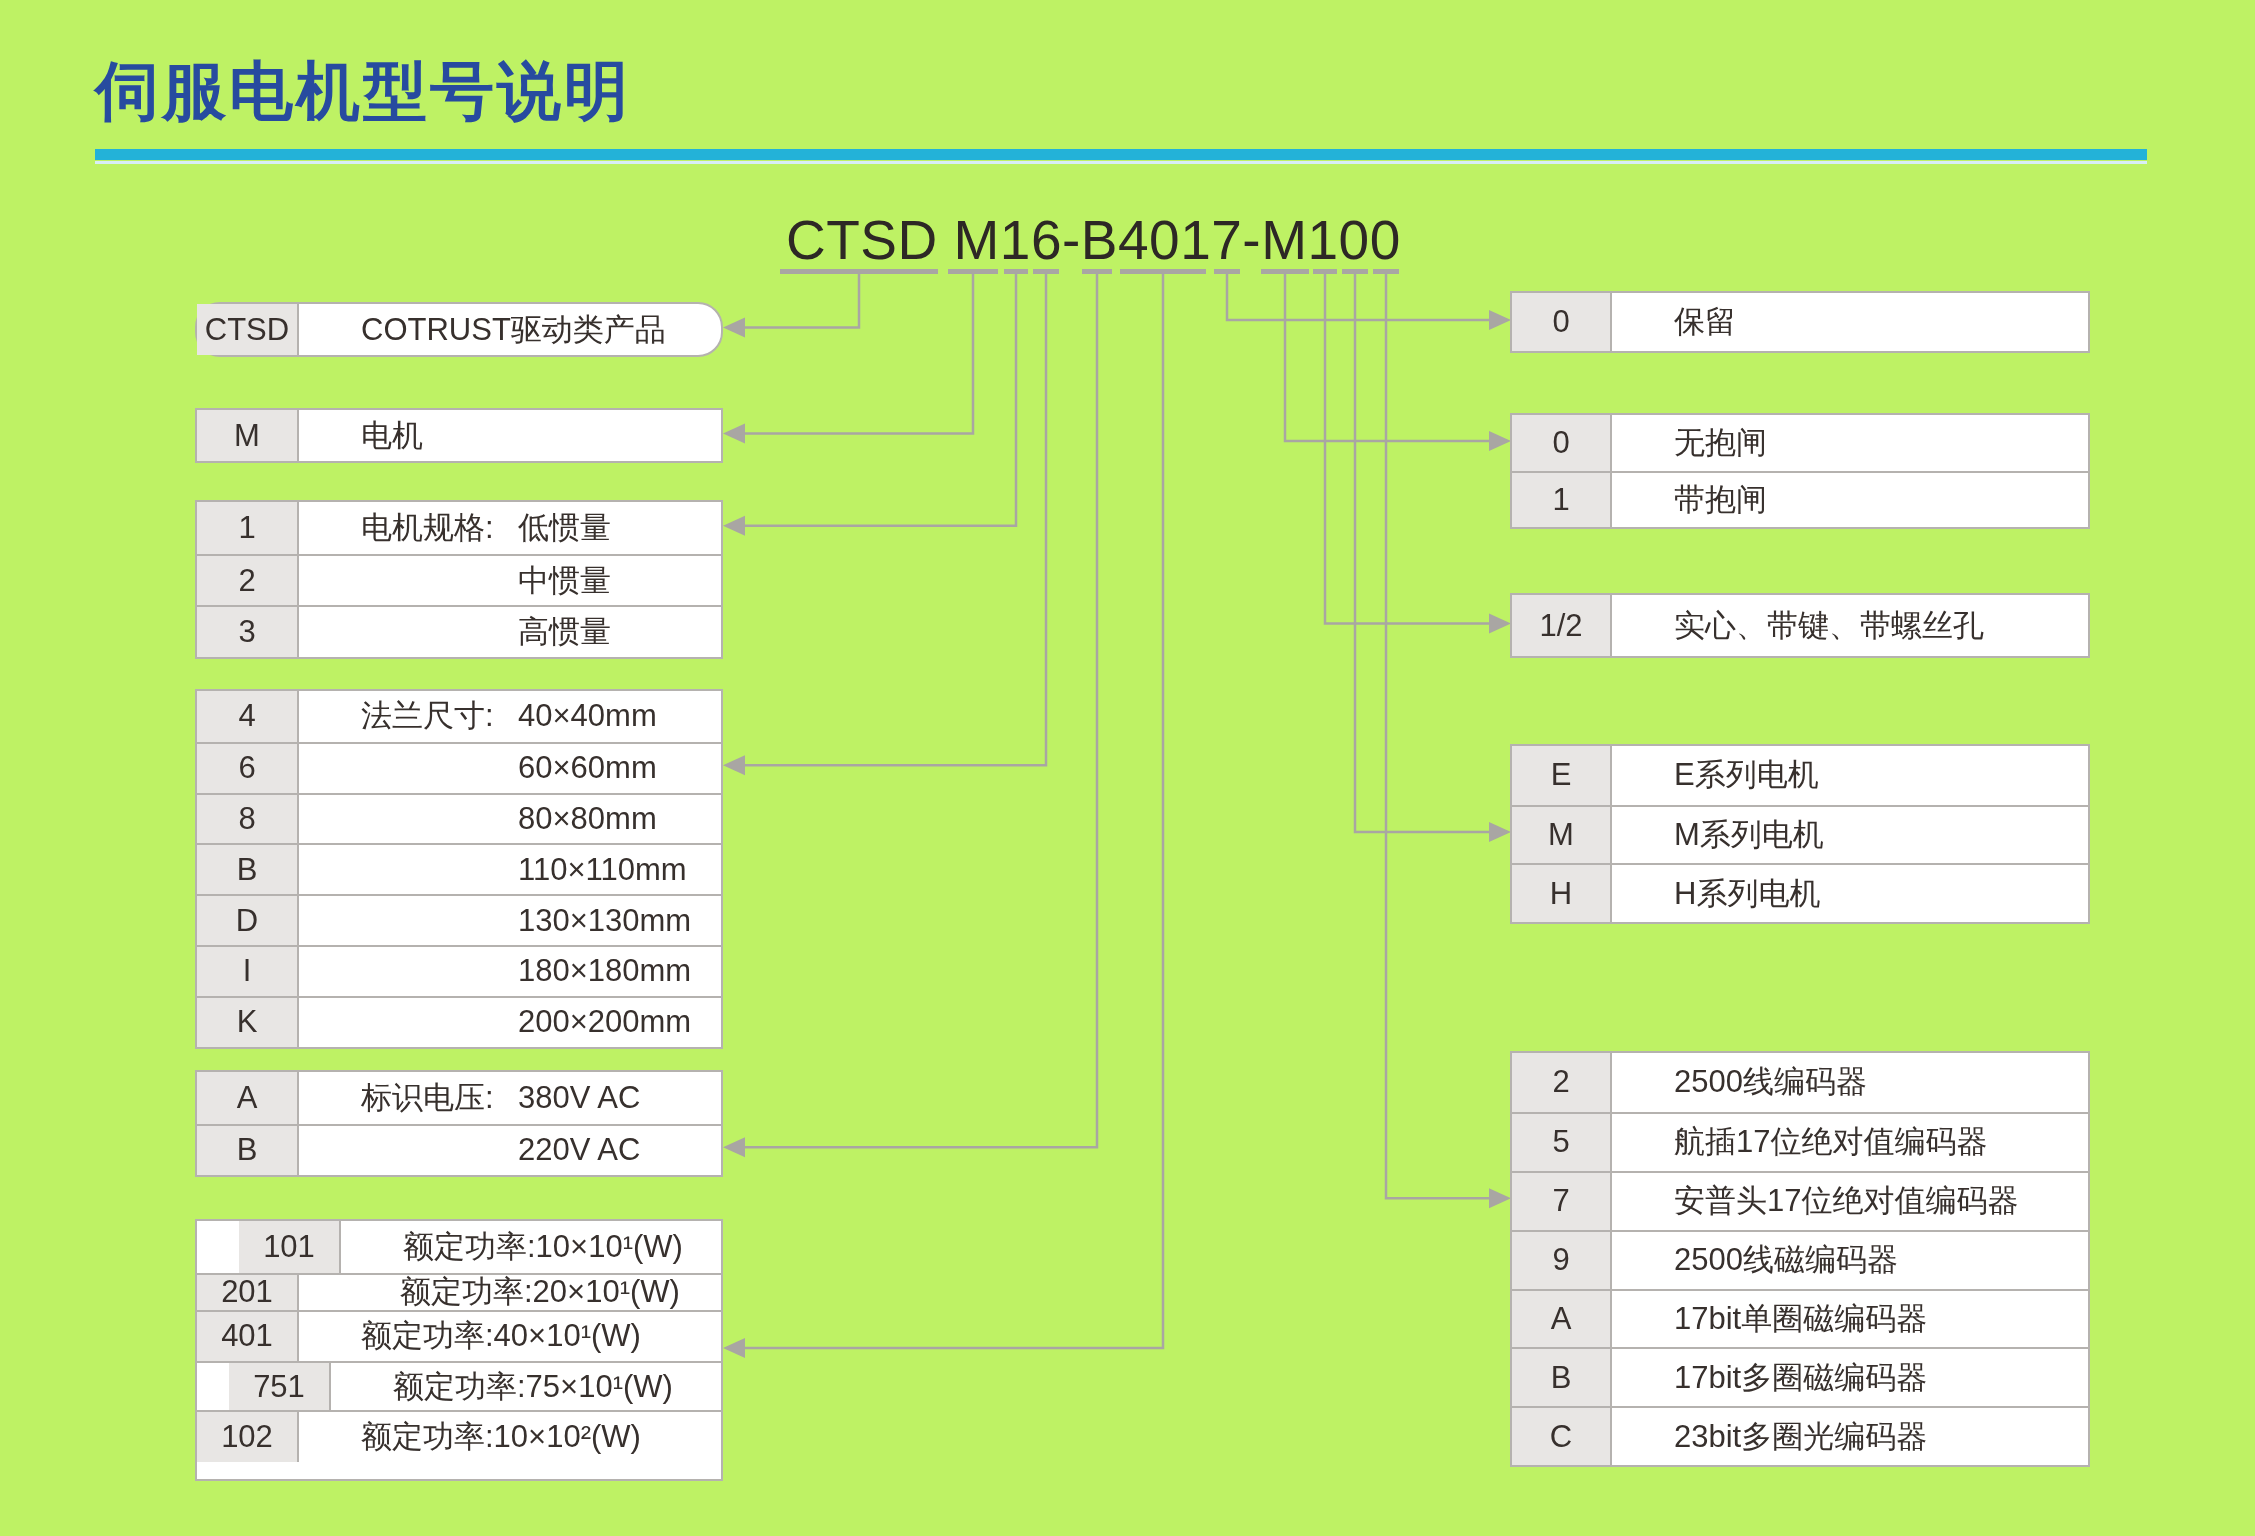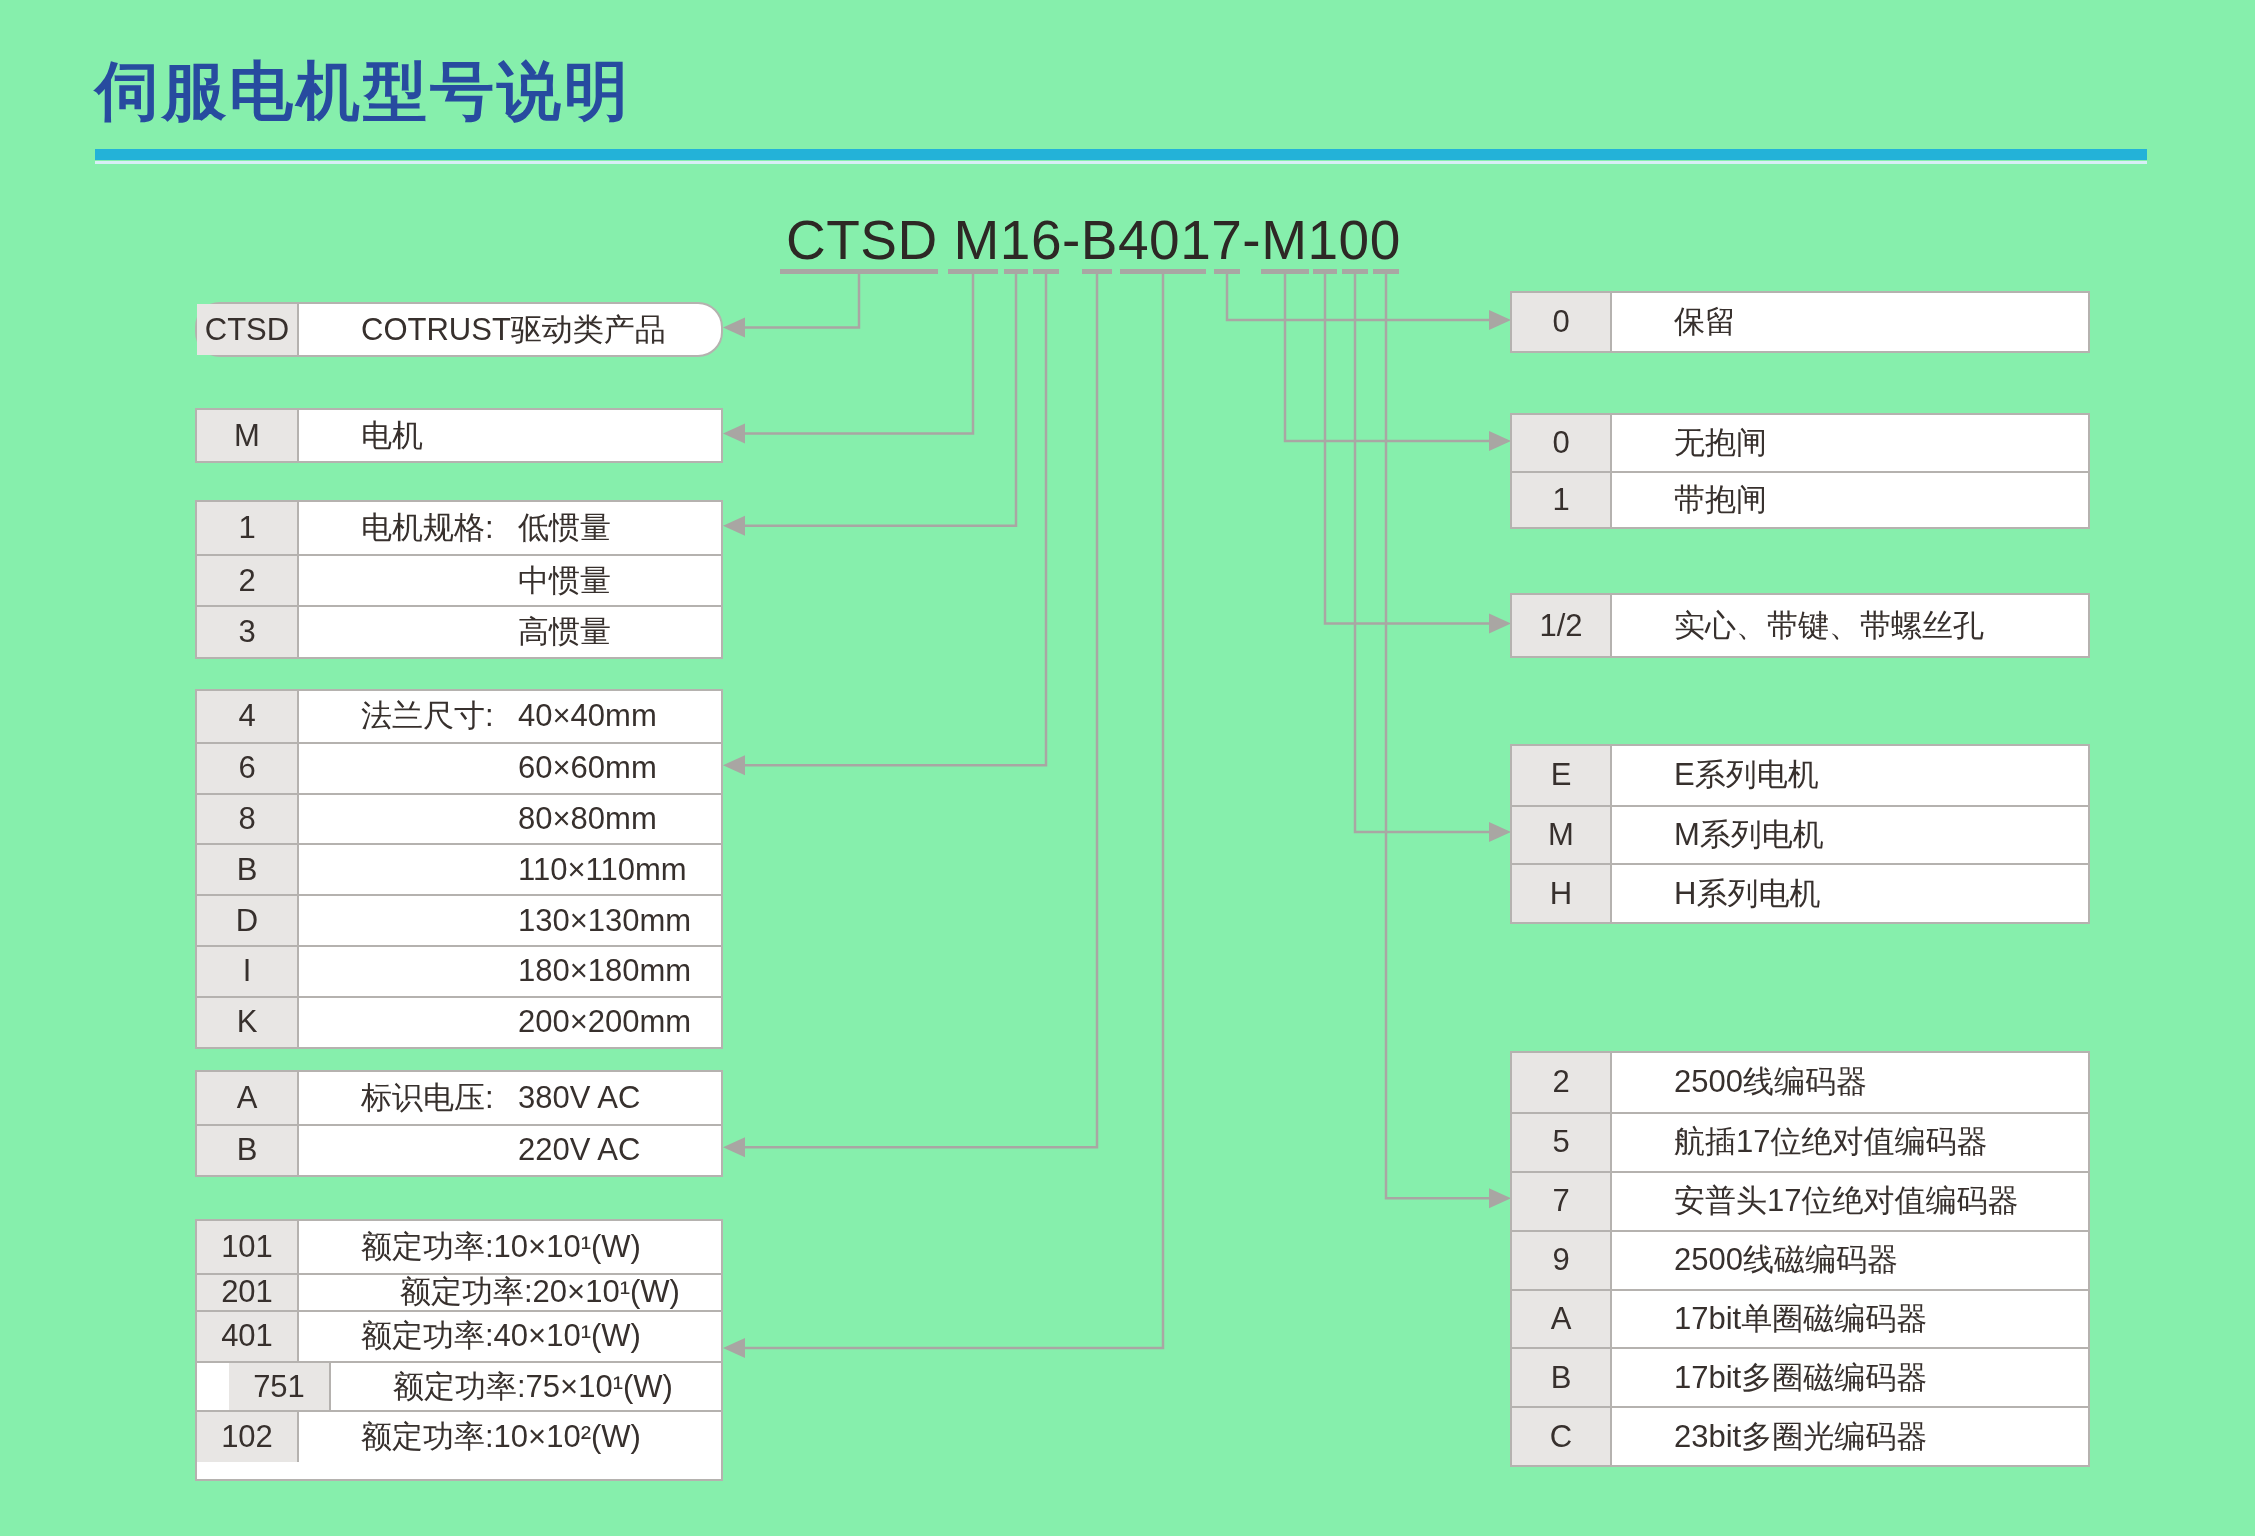--- a/index.html
+++ b/index.html
@@ -1,16 +1,16 @@
 <!DOCTYPE html>
 <html><head>
 <meta charset="utf-8">
 <style>
   html,body{margin:0;padding:0;background:#ffffff;}
-  #page{position:relative;width:2255px;height:1536px;background:#86efac;
+  #page{position:relative;width:2255px;height:1536px;background:#bef264;
         font-family:"Liberation Sans",sans-serif;overflow:hidden;}
   .title{position:absolute;left:95px;top:56px;font-size:64px;font-weight:bold;
          color:var(--blue);letter-spacing:3px;line-height:1.1;white-space:pre;}
   .rule{position:absolute;left:95px;top:149px;width:2052px;height:11px;background:var(--cyan);}
   .rule2{position:absolute;left:95px;top:161px;width:2052px;height:3px;background:#d8eef6;}
   .code{position:absolute;left:786px;top:213px;font-size:55px;letter-spacing:0.5px;
         color:var(--codeblk);line-height:1;white-space:pre;}
   #conn{position:absolute;left:0;top:0;}
   .tbl{position:absolute;background:#fff;border:2px solid var(--bord);box-sizing:border-box;}
   .trow{display:flex;box-sizing:border-box;}
@@ -128,21 +128,21 @@
         <div class="trow" style="height: 51.5px;">
           <div class="key">A</div>
           <div class="desc"><span class="lbl">标识电压:</span><span>380V AC</span></div>
         </div>
         <div class="trow" style="height: 51.5px;">
           <div class="key">B</div>
           <div class="desc"><span class="lbl"></span><span>220V AC</span></div>
         </div>
       </div>
       <div class="tbl lt" style="left: 195px; top: 1219px; width: 528px; height: 262px;">
-        <div class="trow" style="height: 51.6px;">
+        <div class="trow" style="height: 51.6px; padding-left: 42px;">
           <div class="key">101</div>
           <div class="desc"><span>额定功率:10×10¹(W)</span></div>
         </div>
         <div class="trow" style="height: 37px; gap: 39px;">
           <div class="key">201</div>
           <div class="desc"><span>额定功率:20×10¹(W)</span></div>
         </div>
         <div class="trow" style="height: 51.6px;">
           <div class="key">401</div>
           <div class="desc"><span>额定功率:40×10¹(W)</span></div>

